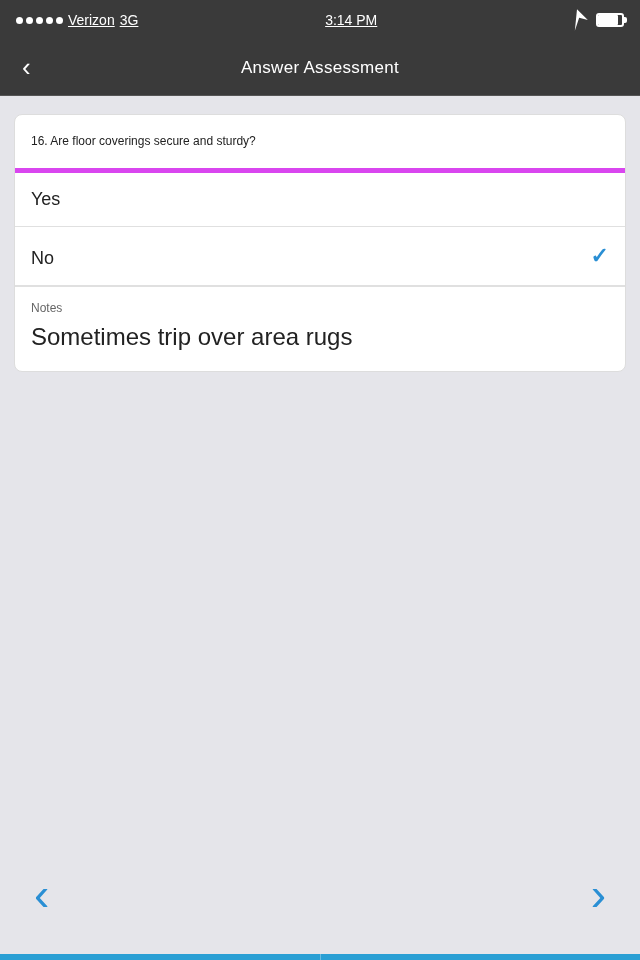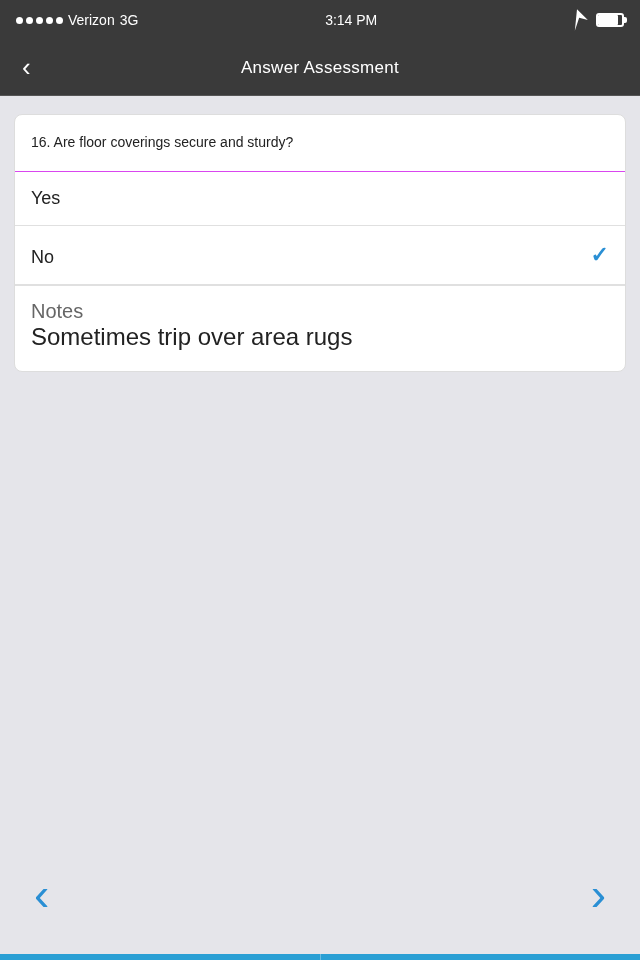--- a/index.html
+++ b/index.html
@@ -18,20 +18,21 @@
     .status-bar {
       width: 100%;
       height: 40px;
       background: #3a3a3a;
       display: flex;
       align-items: center;
       justify-content: space-between;
       padding: 16px 16px;
       color: white;
       font-size: 14px;
+      text-decoration: underline;
     }
 
     .status-left {
       display: flex;
       align-items: center;
       gap: 5px;
     }
 
     .signal-dots {
       display: flex;
@@ -121,23 +122,23 @@
 
     .card {
       background: white;
       border-radius: 8px;
       overflow: hidden;
       border: 1px solid #ddd;
     }
 
     .question {
       padding: 18px 16px;
-      font-size: 14px;
+      font-size: 12px;
       color: #222;
-      border-bottom: 1px solid #d946ef;
+      border-bottom: 5px solid #d946ef;
       line-height: 1.4;
     }
 
     .option-row {
       display: flex;
       align-items: flex-end;
       justify-content: space-between;
       padding: 16px 16px;
       border-bottom: 1px solid #e0e0e0;
       font-size: 18px;
@@ -153,23 +154,23 @@
       font-size: 22px;
       font-weight: bold;
     }
 
     .notes-section {
       padding: 14px 16px 6px 16px;
       border-top: 1px solid #e0e0e0;
     }
 
     .notes-label {
-      font-size: 20px;
+      font-size: 12px;
       color: #666;
-      margin-bottom: 0;
+      margin-bottom: 8px;
     }
 
     .notes-text {
       font-size: 24px;
       color: #222;
       padding-bottom: 14px;
     }
 
     
     .arrows-area {

